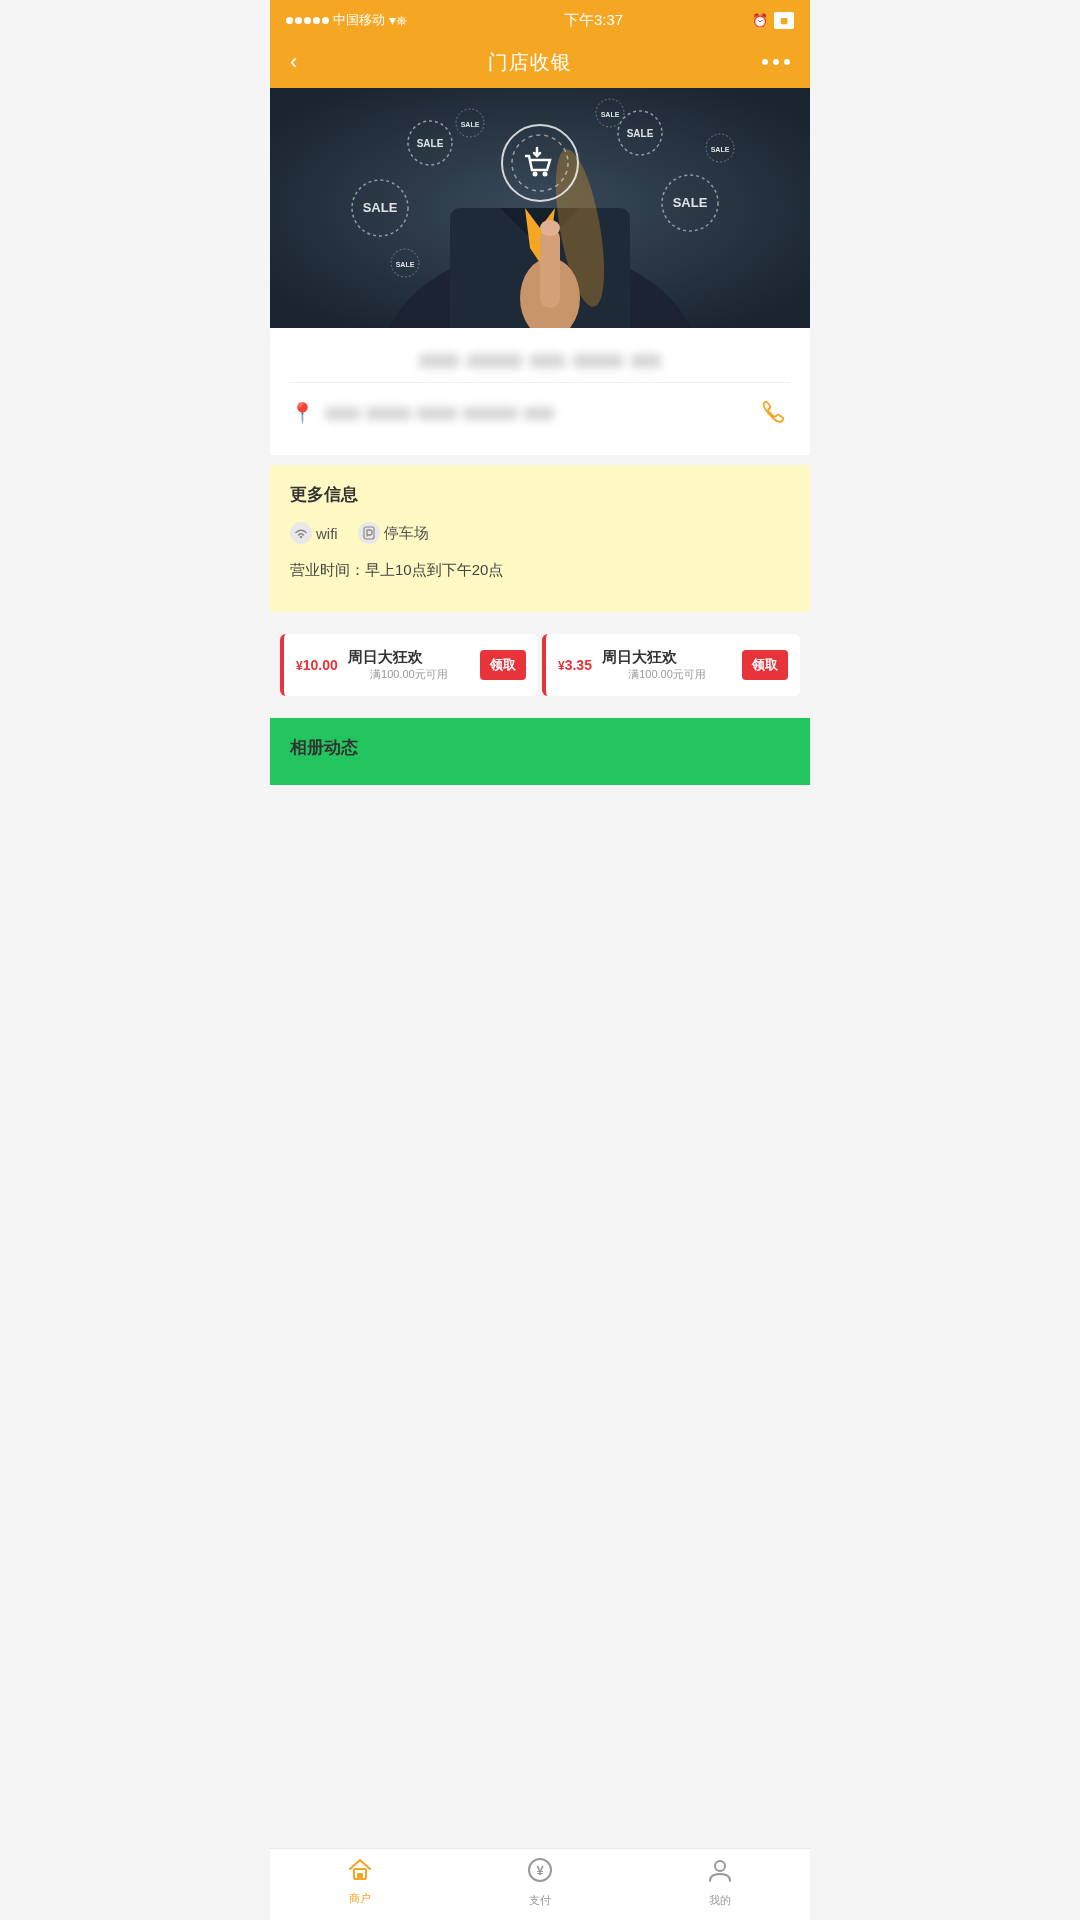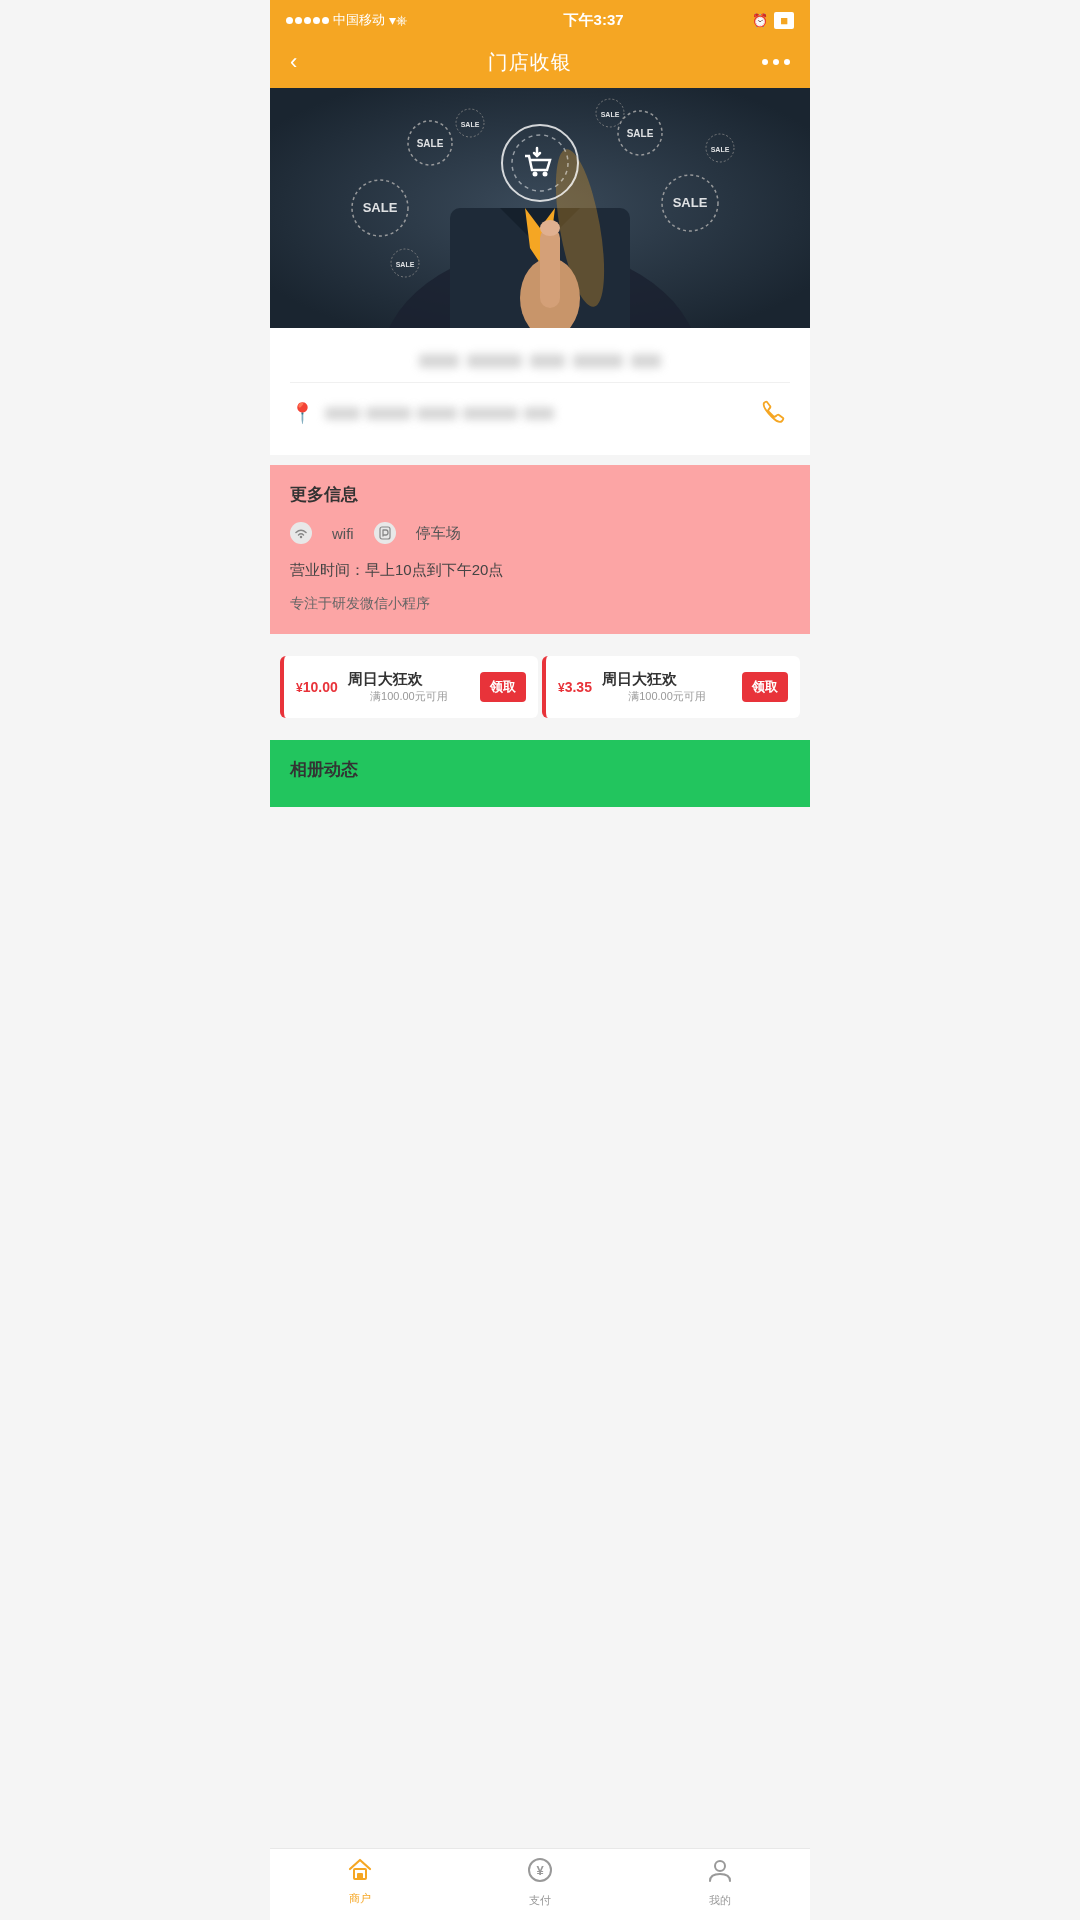--- a/index.html
+++ b/index.html
@@ -19,21 +19,21 @@
       display: flex;
       justify-content: space-between;
       align-items: center;
       padding: 8px 16px 4px;
       font-size: 13px;
       height: 36px;
     }
     .status-left { display: flex; align-items: center; gap: 4px; }
     .status-dots { display: flex; gap: 2px; }
     .status-dot { width: 7px; height: 7px; background: white; border-radius: 50%; }
-    .status-center { font-size: 15px; font-weight: 700; margin-left: 28px; }
+    .status-center { font-size: 15px; font-weight: 400; margin-left: 28px; }
     .status-right { display: flex; align-items: center; gap: 6px; font-size: 12px; }
 
     
     .header {
       background: #F5A623;
       color: white;
       display: flex;
       align-items: center;
       justify-content: space-between;
       padding: 12px 20px;
@@ -111,40 +111,40 @@
     .phone-icon {
       width: 36px;
       height: 36px;
       display: flex;
       align-items: center;
       justify-content: center;
     }
 
     
     .more-info {
-      background: #fca5a5;
+      background: #fef9c3;
       margin-top: 10px;
       padding: 18px 20px 20px;
     }
     .section-title {
       font-size: 17px;
       font-weight: 600;
       color: #333;
       margin-bottom: 16px;
     }
     .tags-row {
       display: flex;
       align-items: center;
       gap: 20px;
       margin-bottom: 14px;
     }
     .tag-item {
       display: flex;
       align-items: center;
-      gap: 20px;
+      gap: 4px;
       font-size: 15px;
       color: #555;
     }
     .tag-icon-circle {
       width: 22px;
       height: 22px;
       border-radius: 50%;
       background: #e8e8e8;
       display: flex;
       align-items: center;
@@ -408,21 +408,20 @@
         <svg width="12" height="14" viewBox="0 0 12 14" xmlns="http://www.w3.org/2000/svg">
           <rect x="1" y="1" width="10" height="12" rx="2" fill="none" stroke="#888" stroke-width="1.2"></rect>
           <path d="M4,4 L4,10 M4,4 L7,4 Q9,4 9,6.5 Q9,9 7,9 L4,9" fill="none" stroke="#888" stroke-width="1.3" stroke-linecap="round"></path>
         </svg>
       </div>
       <span>停车场</span>
     </div>
   </div>
 
   <div class="business-hours">营业时间：早上10点到下午20点</div>
-  <div class="description">专注于研发微信小程序</div>
 </div>
 
 <div class="coupon-section">
 
   <div class="coupon-card">
     <div class="coupon-amount">
       <span>¥</span><span style="font-size:14px;">10.00</span>
     </div>
     <div class="coupon-info">
       <div class="coupon-name">周日大狂欢</div>

